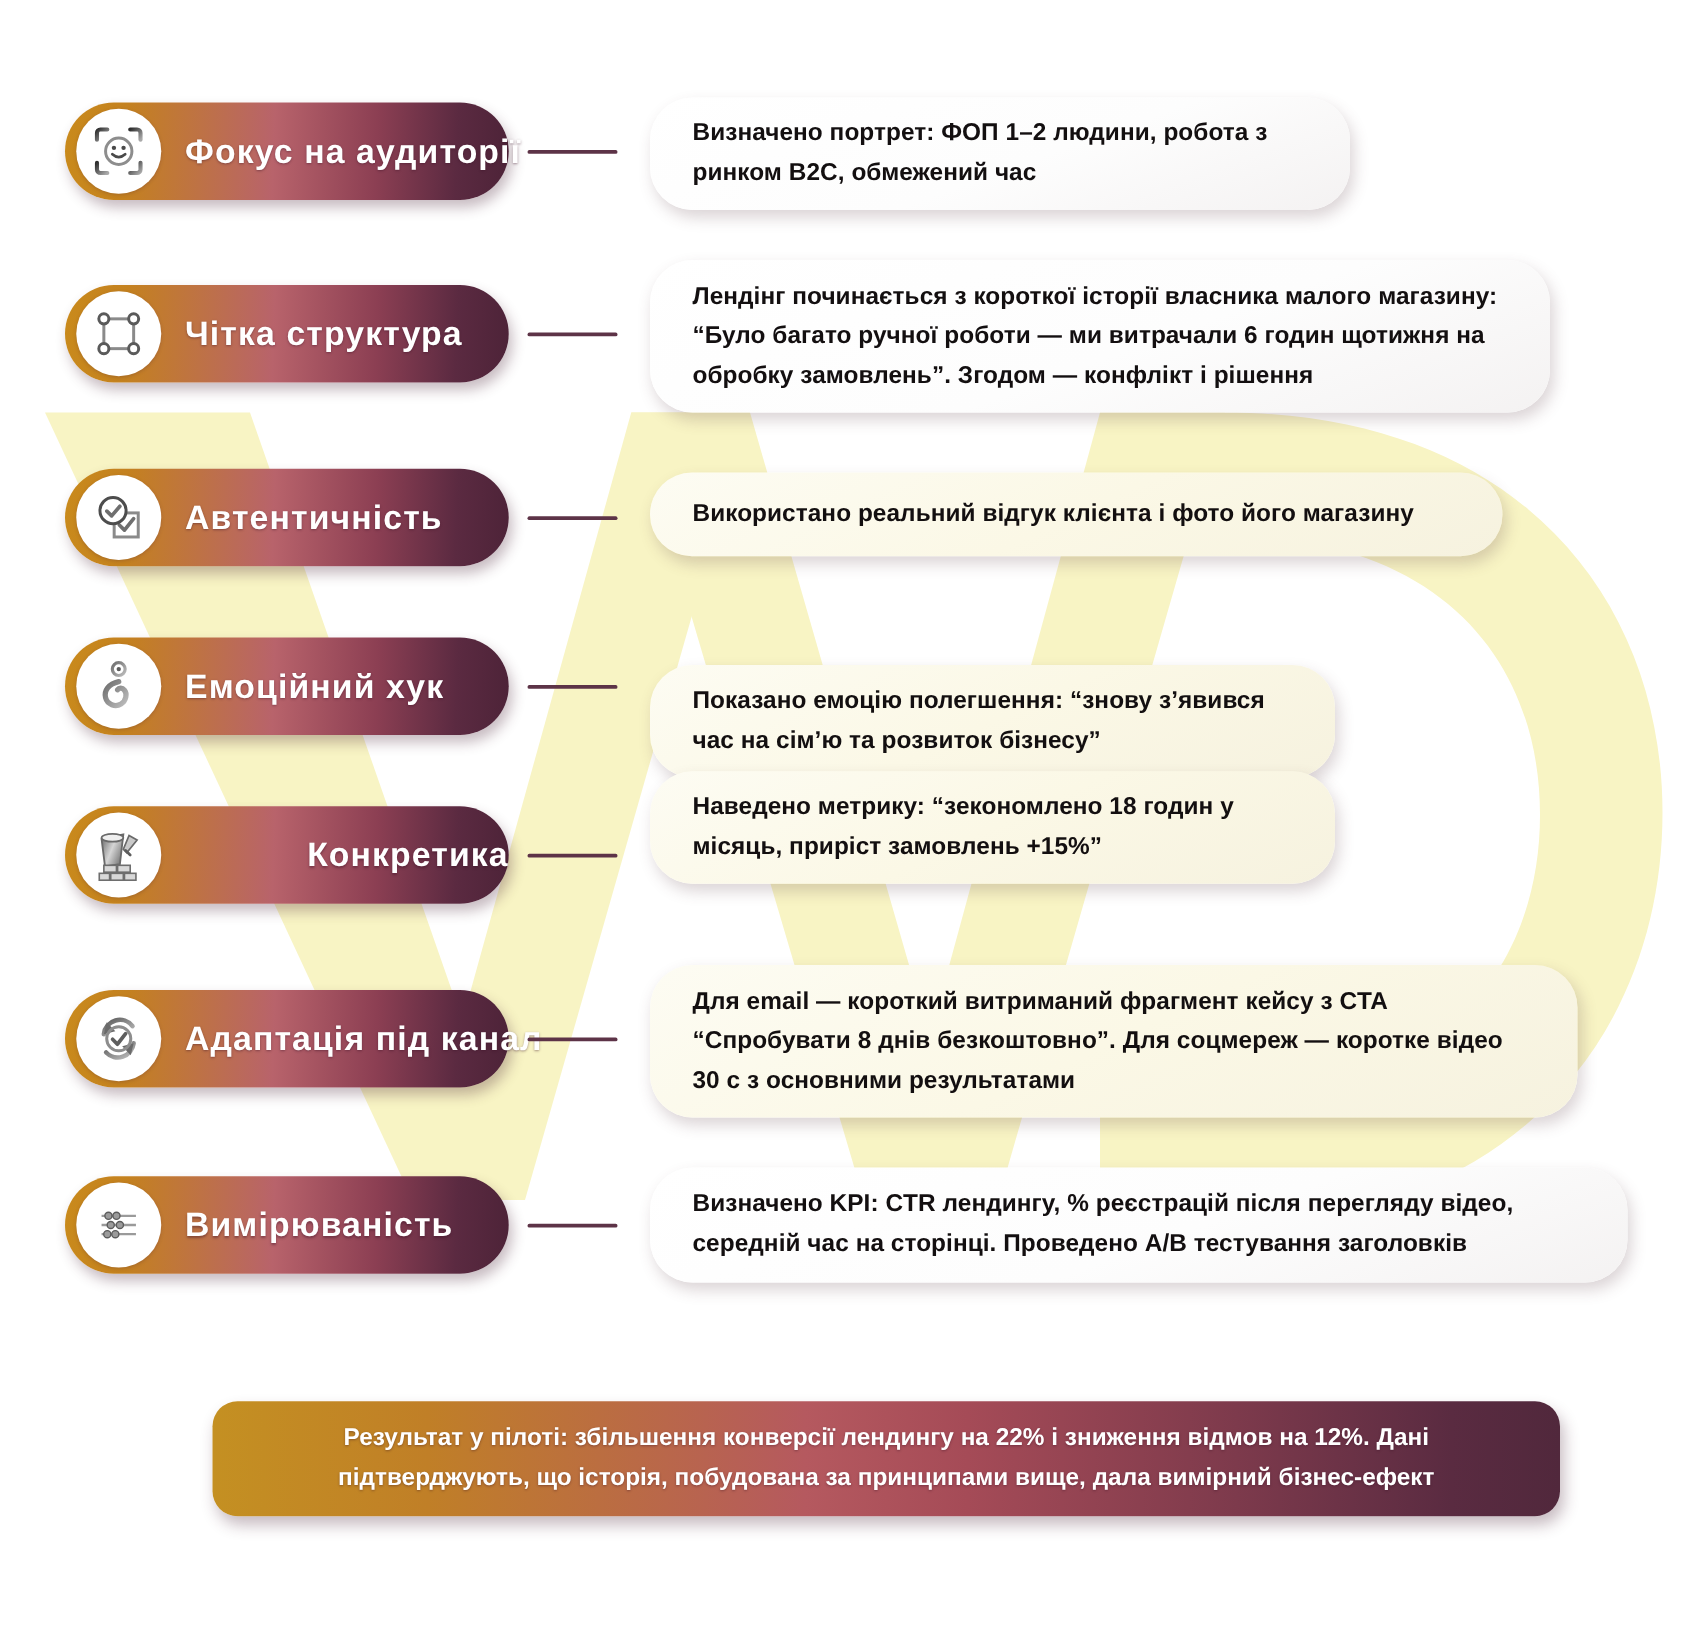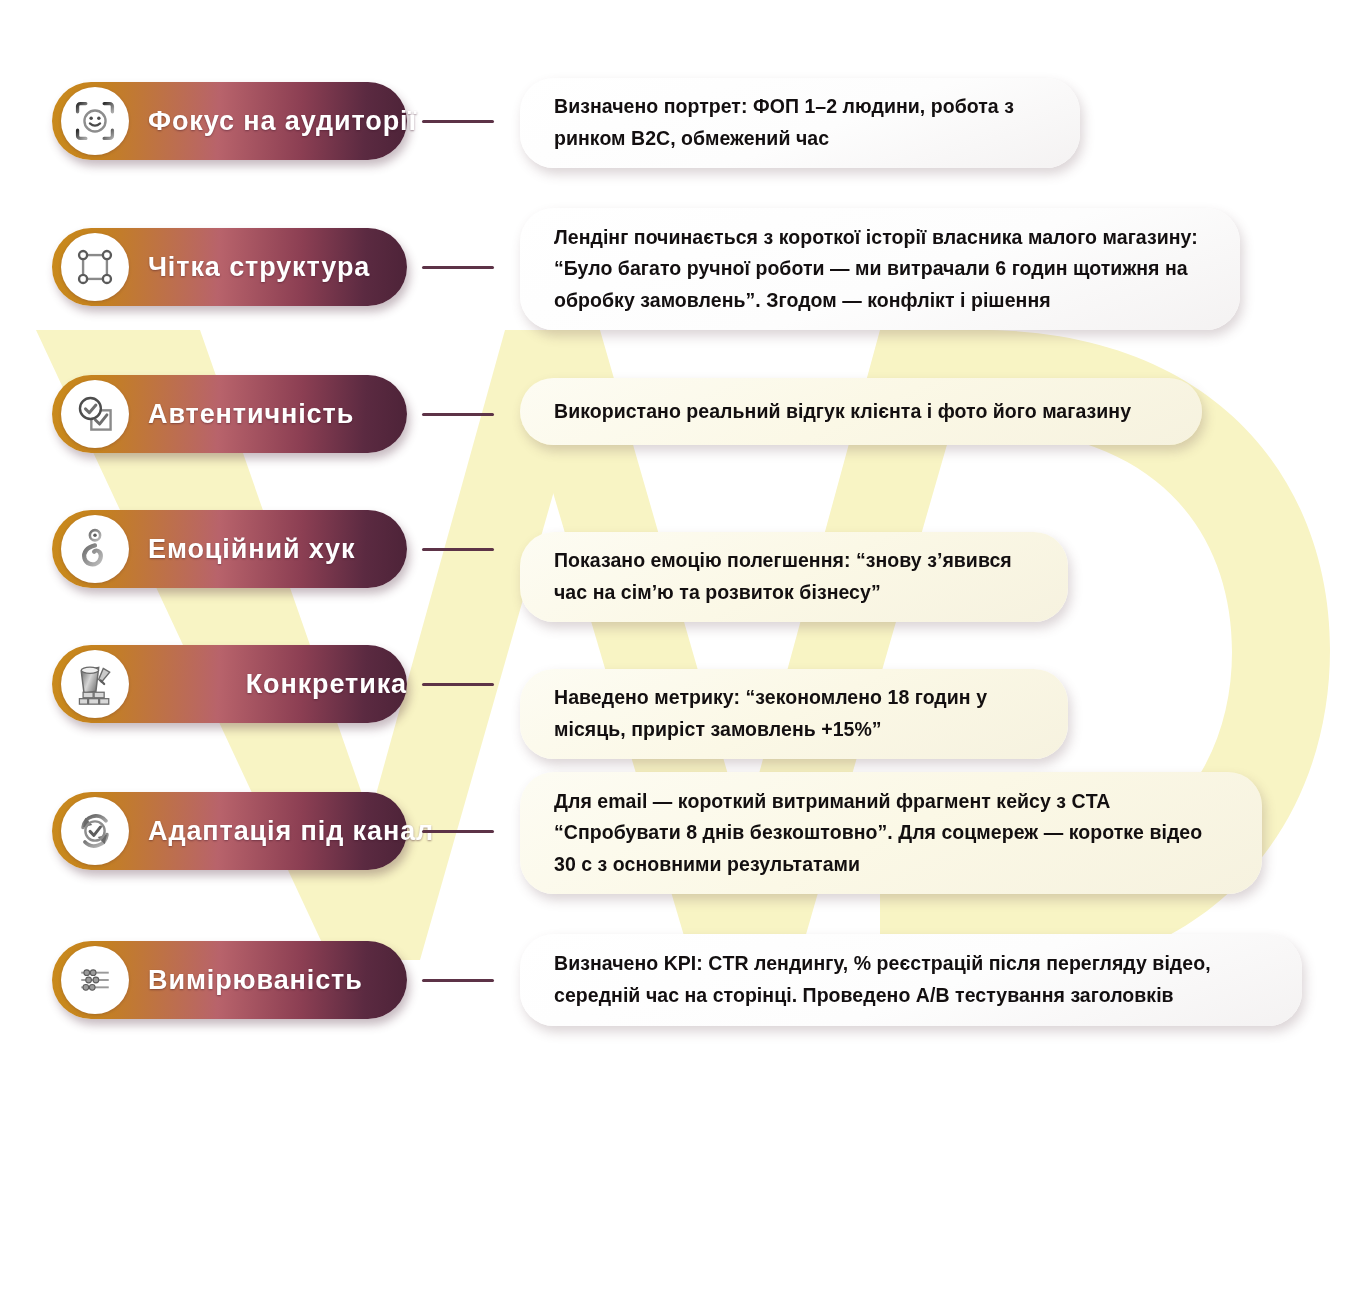--- a/index.html
+++ b/index.html
@@ -269,21 +269,21 @@
             <rect x="23" y="33" width="11" height="6"></rect>
             <rect x="17" y="40" width="11" height="6"></rect>
             <rect x="29" y="40" width="10" height="6"></rect>
             <rect x="7" y="40" width="9" height="6"></rect>
           </g>
         </svg>
       </span>
       <span class="pill-label">Конкретика</span>
     </div>
     <div class="connector" style="left:422px; top:683px; width:72px;"></div>
-    <div class="bubble tinted" style="left:520px; top:669px; width:548px; height:90px;">
+    <div class="bubble tinted" style="left:520px; top:617px; width:548px; height:90px;">
       <div class="bubble-text">Наведено метрику: “зекономлено 18 годин у місяць, приріст замовлень +15%”</div>
     </div>
   </div>
 
   <div class="row" style="top:0;">
     <div class="pill" style="top:792px; width:355px;text-align:right;">
       <span class="pill-icon-wrap">
         <svg width="44" height="44" viewBox="0 0 48 48">
           <defs>
             <linearGradient id="gsy" x1="0" y1="0" x2="1" y2="1">
@@ -339,14 +339,17 @@
         </svg>
       </span>
       <span class="pill-label">Вимірюваність</span>
     </div>
     <div class="connector" style="left:422px; top:979px; width:72px;"></div>
     <div class="bubble" style="left:520px; top:934px; width:782px; height:92px;">
       <div class="bubble-text">Визначено KPI: CTR лендингу, % реєстрацій після перегляду відео, середній час на сторінці. Проведено A/B тестування заголовків</div>
     </div>
   </div>
 
+  <div id="footer">
+    <div class="footer-text">Результат у пілоті: збільшення конверсії лендингу на 22% і зниження відмов на 12%. Дані підтверджують, що історія, побудована за принципами вище, дала вимірний бізнес-ефект</div>
+  </div>
 
 </div>
 
 </body></html>

